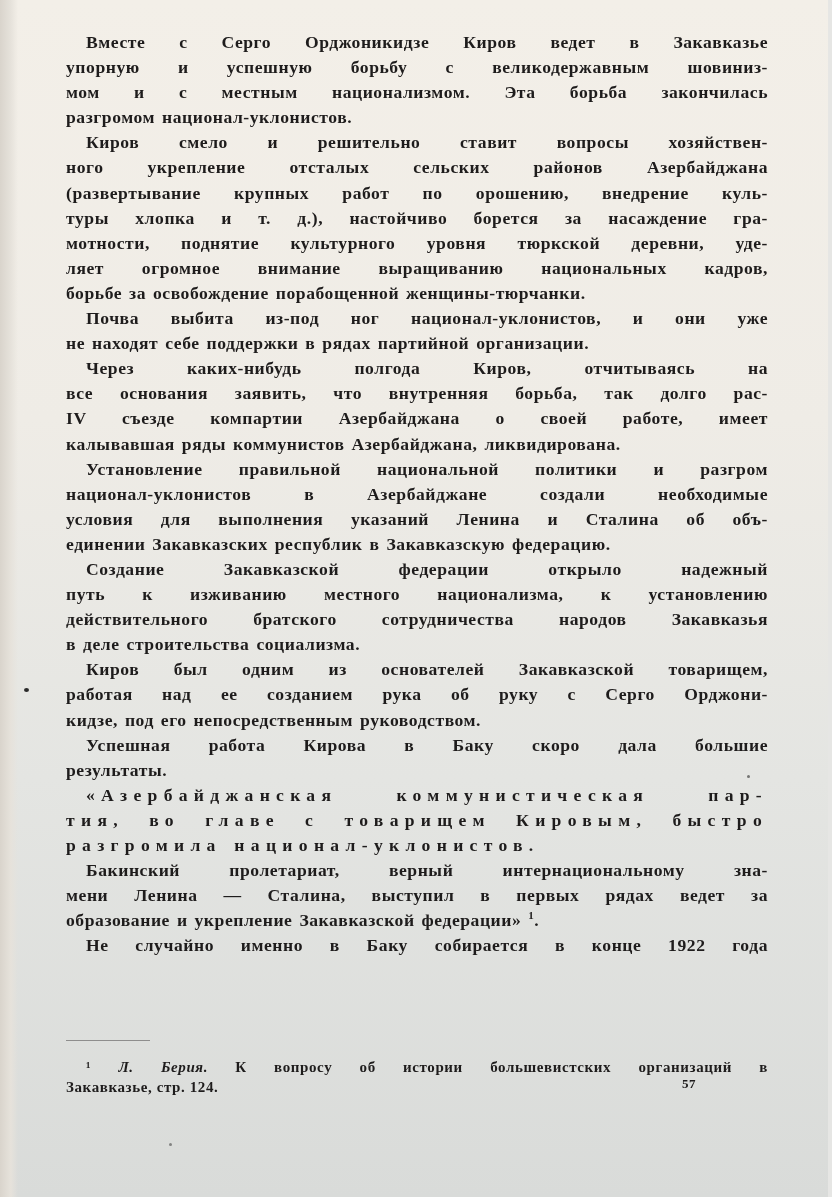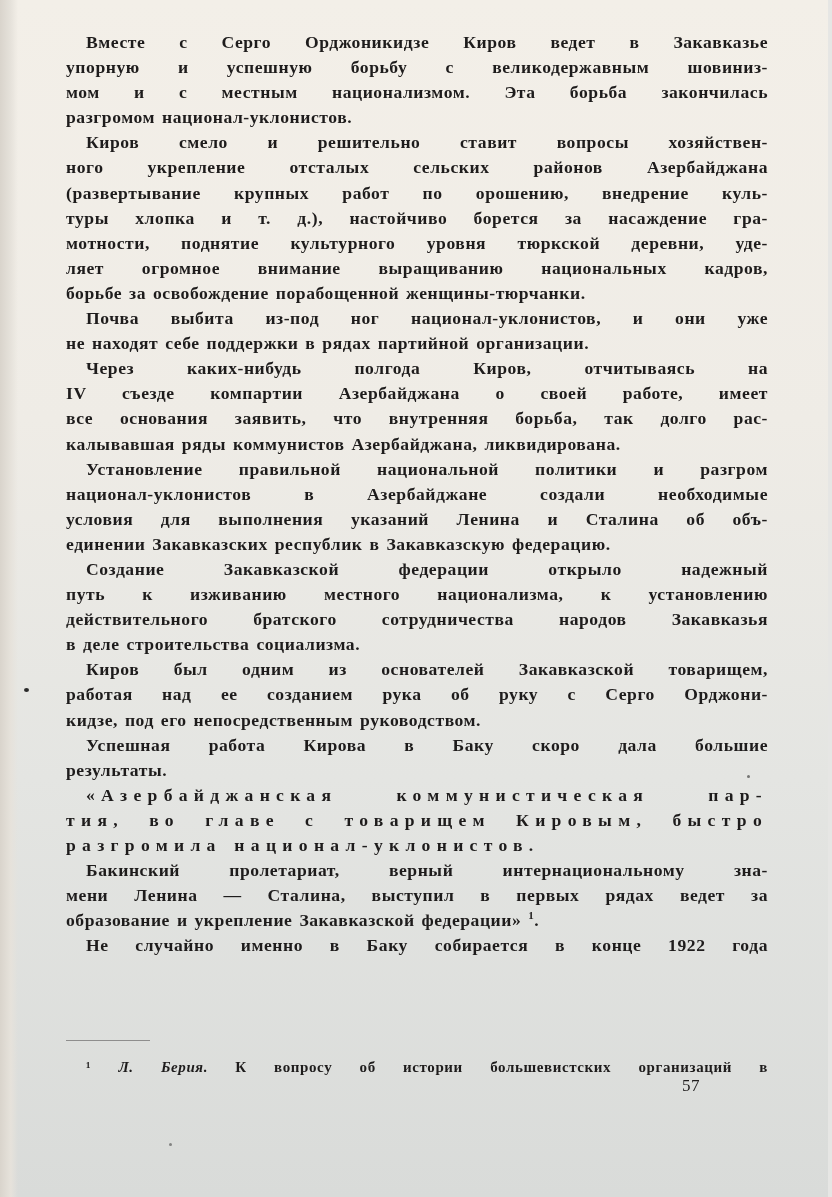--- a/index.html
+++ b/index.html
@@ -37,21 +37,21 @@
   }
   .footnote {
     position: absolute; left: 66px; top: 1057px; width: 702px;
     font-size: 15px; line-height: 20px; font-weight: bold; letter-spacing: 0.6px;
   }
   .footnote .fl { display: block; white-space: nowrap; text-align: justify; text-align-last: justify; }
   .footnote .fl.last { text-align-last: left; }
   .footnote em { font-style: italic; }
   .page-number {
     position: absolute; left: 682px; top: 1076px;
-    font-size: 17px; font-weight: normal; letter-spacing: 0.5px;
+    font-size: 13px; font-weight: bold; letter-spacing: 0.5px;
   }
   .speck { position: absolute; background: #2a2a2a; border-radius: 50%; }
 </style>
 </head>
 <body>
 
 <div class="edge-left"></div>
 <div class="edge-right"></div>
 
 <div class="page">
@@ -74,22 +74,22 @@
       <span class="line last">борьбе за освобождение порабощенной женщины-тюрчанки.</span>
     </p>
 
     <p>
       <span class="line" style="padding-left:20px">Почва выбита из-под ног национал-уклонистов, и они уже</span>
       <span class="line last">не находят себе поддержки в рядах партийной организации.</span>
     </p>
 
     <p>
       <span class="line" style="padding-left:20px">Через каких-нибудь полгода Киров, отчитываясь на</span>
+      <span class="line">все основания заявить, что внутренняя борьба, так долго рас-</span>
       <span class="line">IV съезде компартии Азербайджана о своей работе, имеет</span>
-      <span class="line">все основания заявить, что внутренняя борьба, так долго рас-</span>
       <span class="line last">калывавшая ряды коммунистов Азербайджана, ликвидирована.</span>
     </p>
 
     <p>
       <span class="line" style="padding-left:20px">Установление правильной национальной политики и разгром</span>
       <span class="line">национал-уклонистов в Азербайджане создали необходимые</span>
       <span class="line">условия для выполнения указаний Ленина и Сталина об объ-</span>
       <span class="line last">единении Закавказских республик в Закавказскую федерацию.</span>
     </p>
 
@@ -127,19 +127,20 @@
       <span class="line" style="padding-left:20px">Не случайно именно в Баку собирается в конце 1922 года</span>
     </p>
 
   </div>
 </div>
 
 <div class="rule"></div>
 
 <div class="footnote">
   <span class="fl" style="padding-left:20px"><span>¹</span> <em>Л. Берия.</em> <span>К вопросу об истории большевистских организаций в</span></span>
+  <span class="fl last">Закавказье, стр. 124.</span>
 </div>
 
 <div class="page-number">57</div>
 
 <div class="speck" style="left:24px;top:688px;width:5px;height:4px"></div>
 <div class="speck" style="left:747px;top:775px;width:3px;height:3px;opacity:0.6"></div>
 <div class="speck" style="left:169px;top:1143px;width:3px;height:3px;opacity:0.5"></div>
 
 </body></html>

